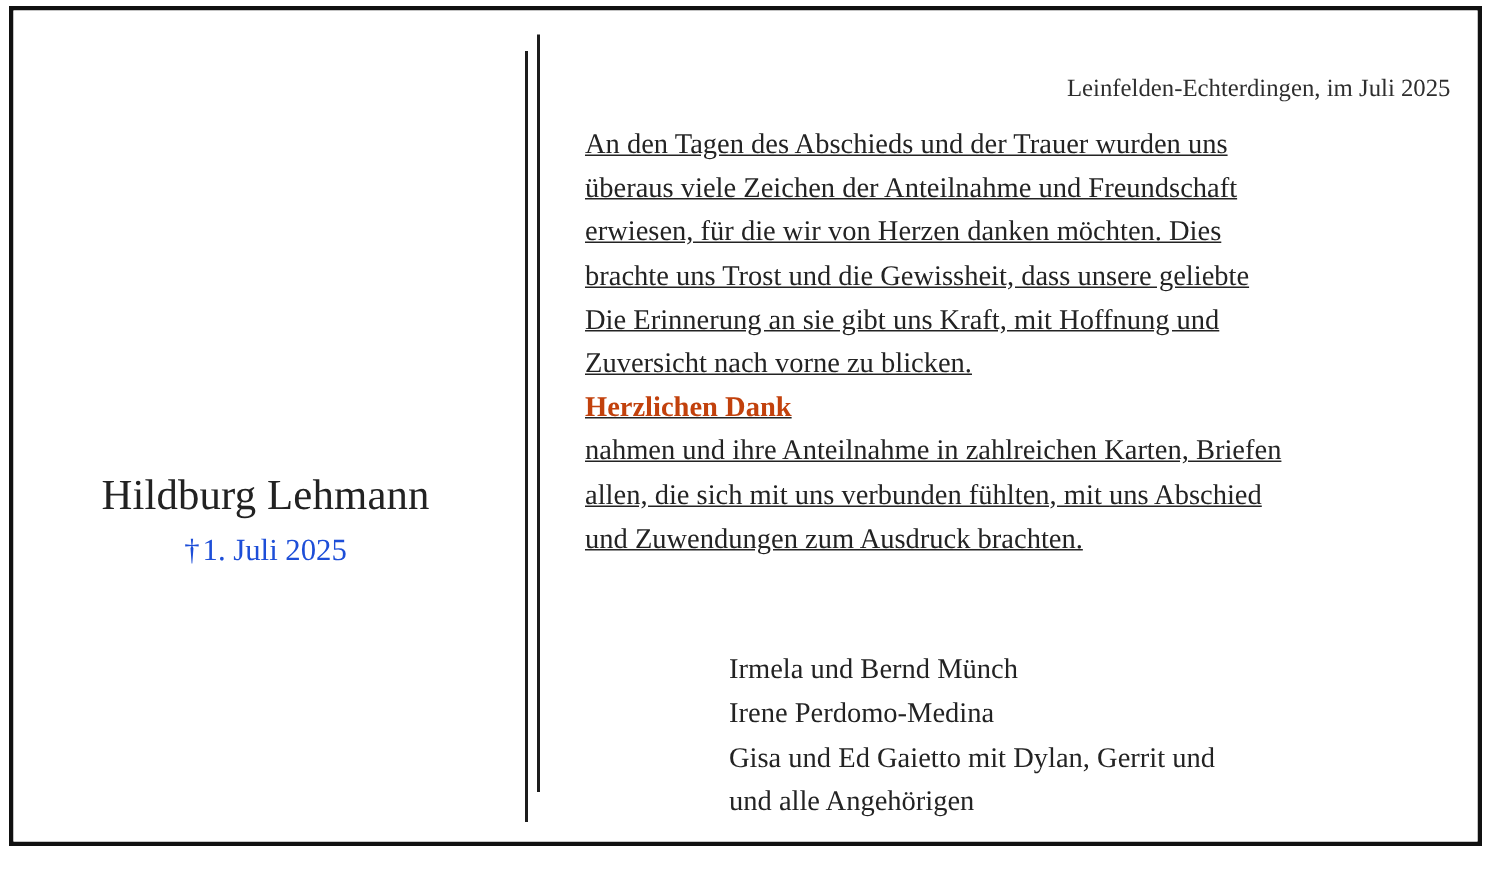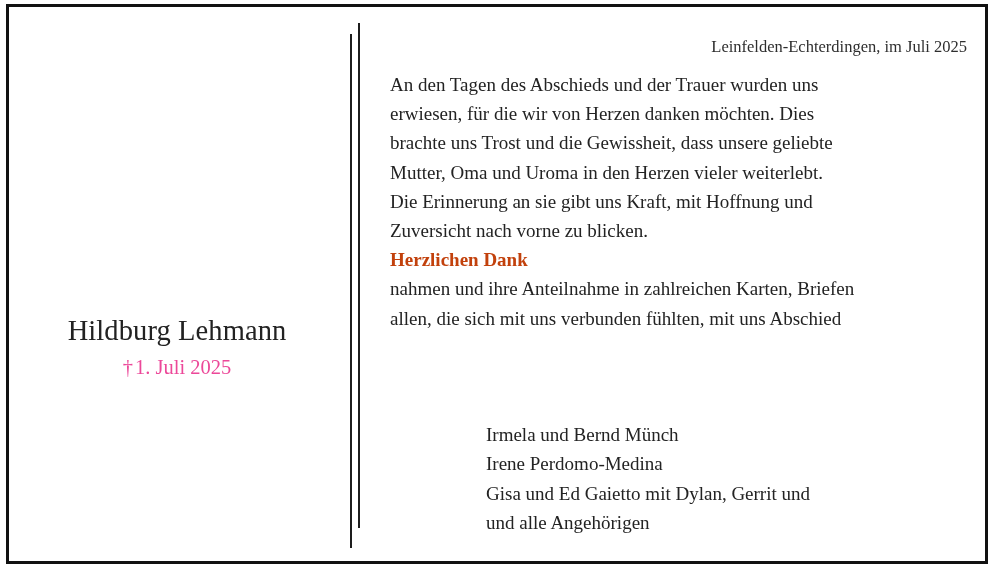--- a/index.html
+++ b/index.html
@@ -49,21 +49,21 @@
   .deceased-name {
     font-size: 28.5px;
     line-height: 36px;
     color: #222222;
     letter-spacing: 0.1px;
     white-space: nowrap;
   }
   .deceased-date {
     font-size: 20.5px;
     line-height: 30px;
-    color: #ec4899;
+    color: #1d4ed8;
     margin-top: 3px;
     white-space: nowrap;
   }
   .dagger {
     font-size: 20.5px;
     padding-right: 2px;
   }
 
   
   .rule-left {
@@ -80,21 +80,21 @@
     top: 16px;
     width: 2px;
     height: 505px;
     background: #1d1d1d;
   }
 
   
   .right-panel {
     position: absolute;
     left: 380px;
-    top: 0px;
+    top: 12px;
     width: 578px;
     height: 394px;
   }
   .dateline {
     position: absolute;
     right: 0px;
     top: 30px;
     font-size: 16.5px;
     line-height: 20px;
     color: #2e2e2e;
@@ -105,20 +105,21 @@
     position: absolute;
     left: 1px;
     top: 63px;
     width: 578px;
   }
   .body-copy p {
     margin: 0;
     font-size: 19px;
     line-height: 29.2px;
     color: #232323;
+    text-decoration: underline;
   }
   .para-line {
     display: block;
     white-space: nowrap;
   }
   .thanks-block {
     margin-top: 25px;
   }
   .thanks-heading {
     font-weight: bold;
@@ -160,31 +161,32 @@
     <div class="rule-left"></div>
     <div class="rule-right"></div>
 
     <div class="right-panel">
 
       <div class="dateline">Leinfelden-Echterdingen, im Juli 2025</div>
 
       <div class="body-copy">
         <p>
           <span class="para-line">An den Tagen des Abschieds und der Trauer wurden uns</span>
+          <span class="para-line">überaus viele Zeichen der Anteilnahme und Freundschaft</span>
           <span class="para-line">erwiesen, für die wir von Herzen danken möchten. Dies</span>
           <span class="para-line">brachte uns Trost und die Gewissheit, dass unsere geliebte</span>
-          <span class="para-line">Mutter, Oma und Uroma in den Herzen vieler weiterlebt.</span>
           <span class="para-line">Die Erinnerung an sie gibt uns Kraft, mit Hoffnung und</span>
           <span class="para-line">Zuversicht nach vorne zu blicken.</span>
         </p>
 
         <p class="thanks-block">
           <span class="thanks-heading">Herzlichen Dank</span>
           <span class="para-line">nahmen und ihre Anteilnahme in zahlreichen Karten, Briefen</span>
           <span class="para-line">allen, die sich mit uns verbunden fühlten, mit uns Abschied</span>
+          <span class="para-line">und Zuwendungen zum Ausdruck brachten.</span>
         </p>
       </div>
 
       <div class="signature-block">
         <span class="signature-line">Irmela und Bernd Münch</span>
         <span class="signature-line">Irene Perdomo-Medina</span>
         <span class="signature-line">Gisa und Ed Gaietto mit Dylan, Gerrit und</span>
         <span class="signature-line">und alle Angehörigen</span>
       </div>
 

